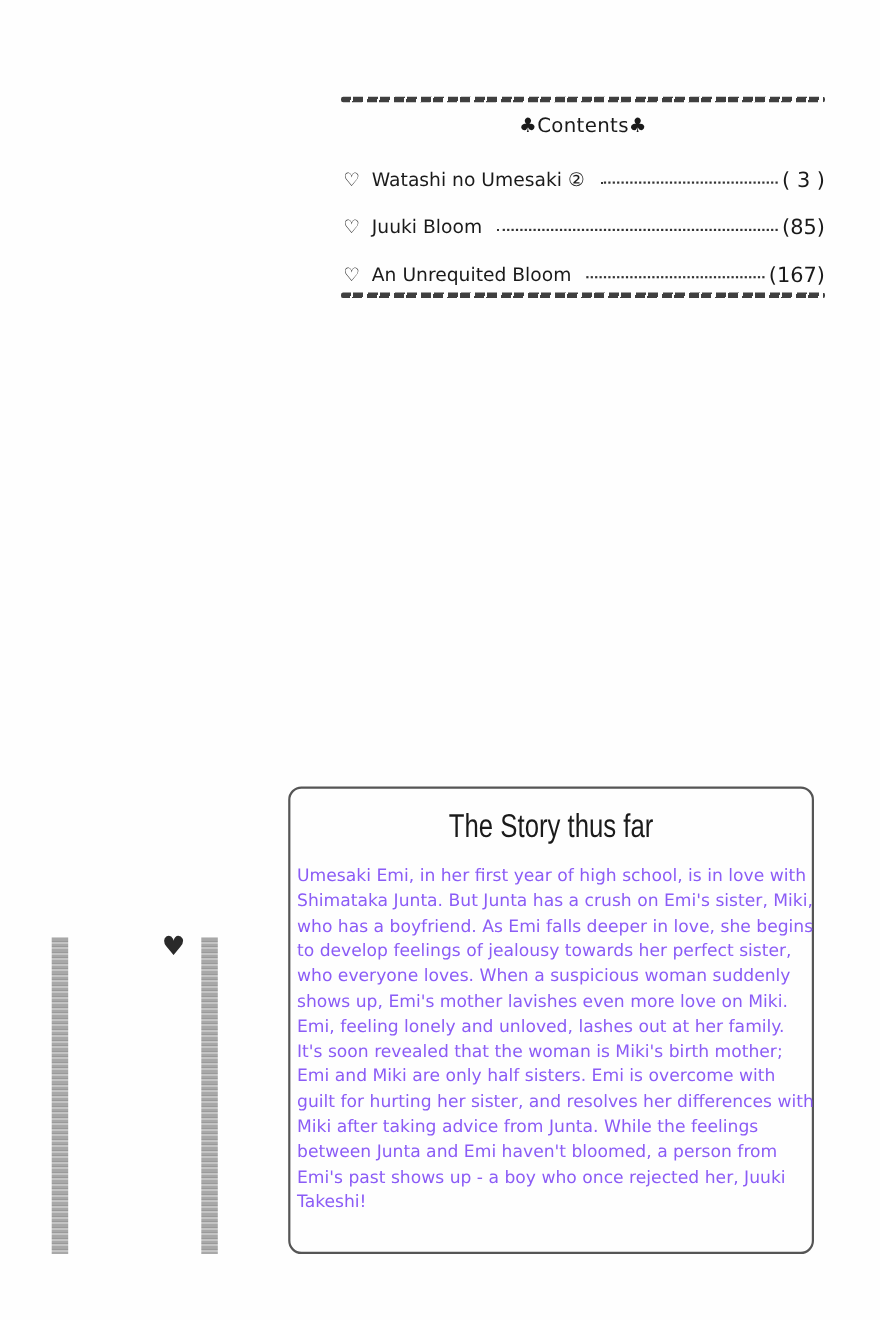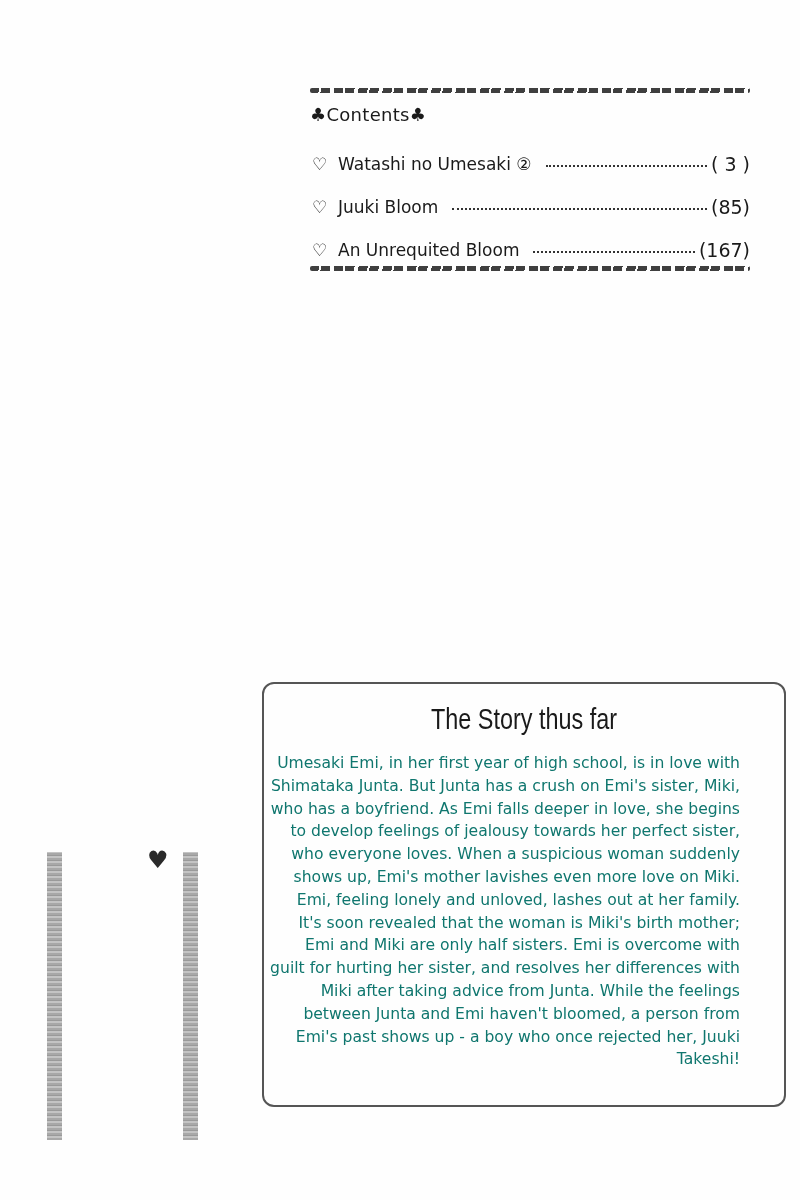--- a/index.html
+++ b/index.html
@@ -3,34 +3,34 @@
   <meta charset="utf-8">
   <style>
     html, body { margin:0; padding:0; }
     body { width:800px; height:1200px; background:#fefefe; position:relative; overflow:hidden;
       font-family: "DejaVu Sans", sans-serif; color:#1a1a1a; }
     .rule { position:absolute; left:310px; width:440px; height:5px;
       background: repeating-linear-gradient(100deg, #2a2a2a 0 9px, transparent 9px 11px, #2a2a2a 11px 20px, transparent 20px 24px);
       border-radius:2px; opacity:0.9; }
     #rule-top { top:88px; }
     #rule-bottom { top:266px; }
-    .contents-title { position:absolute; top:104px; left:310px; width:440px; text-align:left;
+    .contents-title { position:absolute; top:104px; left:310px; width:440px; text-align:center;
       font-size:18px; letter-spacing:0.3px; }
     .toc { position:absolute; left:312px; width:438px; top:142px; }
     .toc-row { display:flex; align-items:center; height:43px; font-size:17px; }
     .toc-row .heart { font-size:17px; width:26px; color:#222; }
     .toc-row .title { white-space:nowrap; }
     .toc-row .dots { flex:1; margin:0 4px 0 14px; border-bottom:2px dotted #333; height:0; position:relative; top:2px; }
     .toc-row .page { white-space:nowrap; font-size:19px; }
-    .story-box { position:absolute; left:262px; top:682px; width:524px; height:425px;
+    .story-box { position:absolute; left:262px; top:715px; width:478px; height:425px;
       border:2px solid #555; border-radius:12px; box-sizing:border-box; }
     .story-title { position:absolute; top:18px; left:0; width:100%; text-align:center;
       font-family:"Liberation Sans Narrow","Liberation Sans", sans-serif; font-size:30px; transform:scaleX(0.78); }
-    .story-body { position:absolute; top:68px; left:6px; width:470px; text-align:right;
-      font-size:15.6px; line-height:22.8px; color:#0f766e; }
+    .story-body { position:absolute; top:68px; left:6px; width:470px; text-align:left;
+      font-size:15.6px; line-height:22.8px; color:#8b5cf6; }
     .bar { position:absolute; top:852px; width:15px; height:288px;
       background: repeating-linear-gradient(0deg, #a8a8a8 0 2px, #c4c4c4 2px 4px, #9a9a9a 4px 5px); }
     #bar-left { left:47px; }
     #bar-right { left:183px; }
     .solid-heart { position:absolute; left:147px; top:848px; font-size:24px; color:#2a2a2a; line-height:1; }
   </style>
 </head>
 <body>
 
 <div class="rule" id="rule-top"></div>

